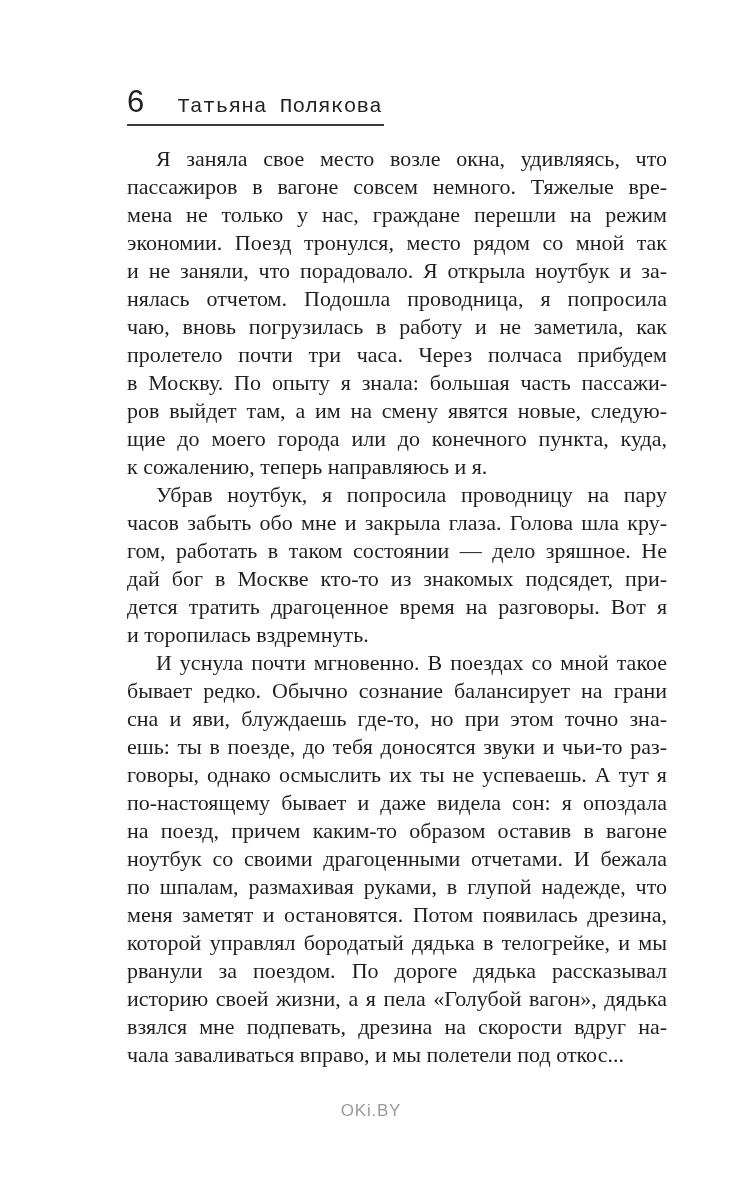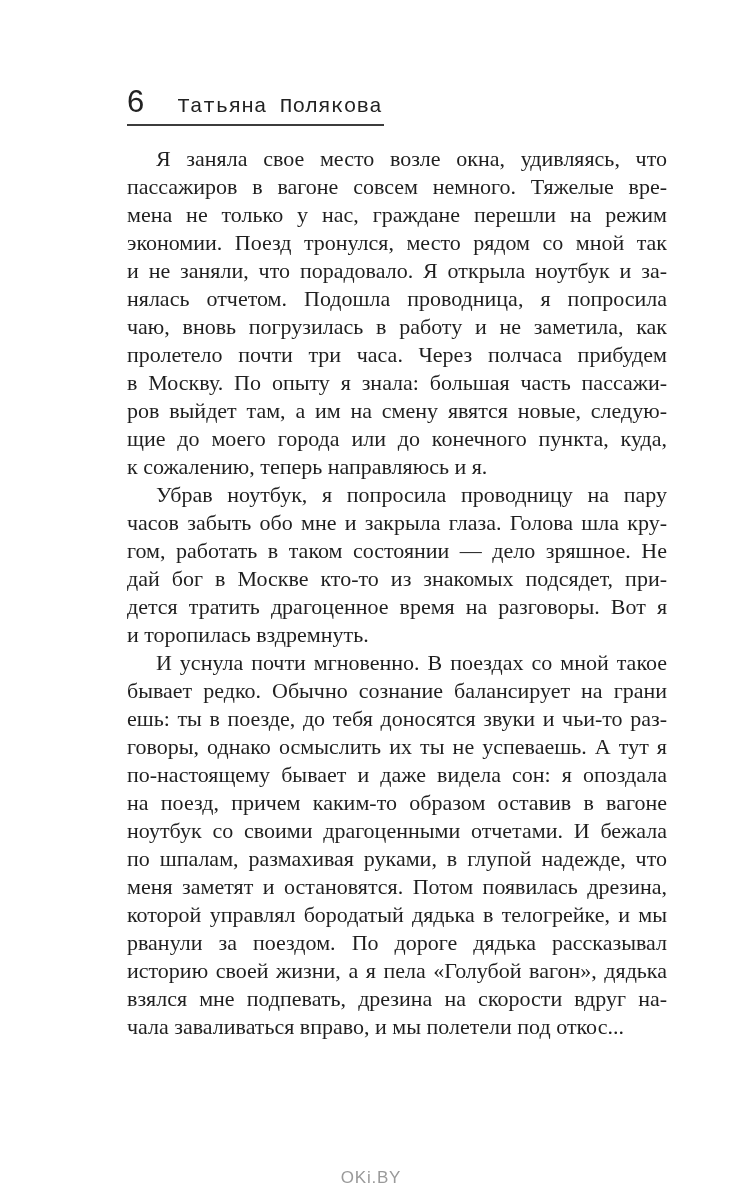--- a/index.html
+++ b/index.html
@@ -67,21 +67,21 @@
   .line.last {
     text-align: right;
     text-align-last: left;
   }
 
   
   .watermark {
     position: absolute;
     left: 0;
     right: 0;
-    top: 1168px;
+    top: 1101px;
     text-align: center;
     font-family: "Liberation Sans", "DejaVu Sans", sans-serif;
     font-size: 17px;
     font-weight: 400;
     letter-spacing: 0.8px;
     color: #9a9a9a;
   }
 </style>
 </head>
 <body>
@@ -110,20 +110,21 @@
       <div class="line first">Убрав ноутбук, я попросила проводницу на пару</div>
       <div class="line">часов забыть обо мне и закрыла глаза. Голова шла кру-</div>
       <div class="line">гом, работать в таком состоянии — дело зряшное. Не</div>
       <div class="line">дай бог в Москве кто-то из знакомых подсядет, при-</div>
       <div class="line">дется тратить драгоценное время на разговоры. Вот я</div>
       <div class="line last">и торопилась вздремнуть.</div>
     </div>
     <div class="paragraph">
       <div class="line first">И уснула почти мгновенно. В поездах со мной такое</div>
       <div class="line">бывает редко. Обычно сознание балансирует на грани</div>
+      <div class="line">сна и яви, блуждаешь где-то, но при этом точно зна-</div>
       <div class="line">ешь: ты в поезде, до тебя доносятся звуки и чьи-то раз-</div>
       <div class="line">говоры, однако осмыслить их ты не успеваешь. А тут я</div>
       <div class="line">по-настоящему бывает и даже видела сон: я опоздала</div>
       <div class="line">на поезд, причем каким-то образом оставив в вагоне</div>
       <div class="line">ноутбук со своими драгоценными отчетами. И бежала</div>
       <div class="line">по шпалам, размахивая руками, в глупой надежде, что</div>
       <div class="line">меня заметят и остановятся. Потом появилась дрезина,</div>
       <div class="line">которой управлял бородатый дядька в телогрейке, и мы</div>
       <div class="line">рванули за поездом. По дороге дядька рассказывал</div>
       <div class="line">историю своей жизни, а я пела «Голубой вагон», дядька</div>

